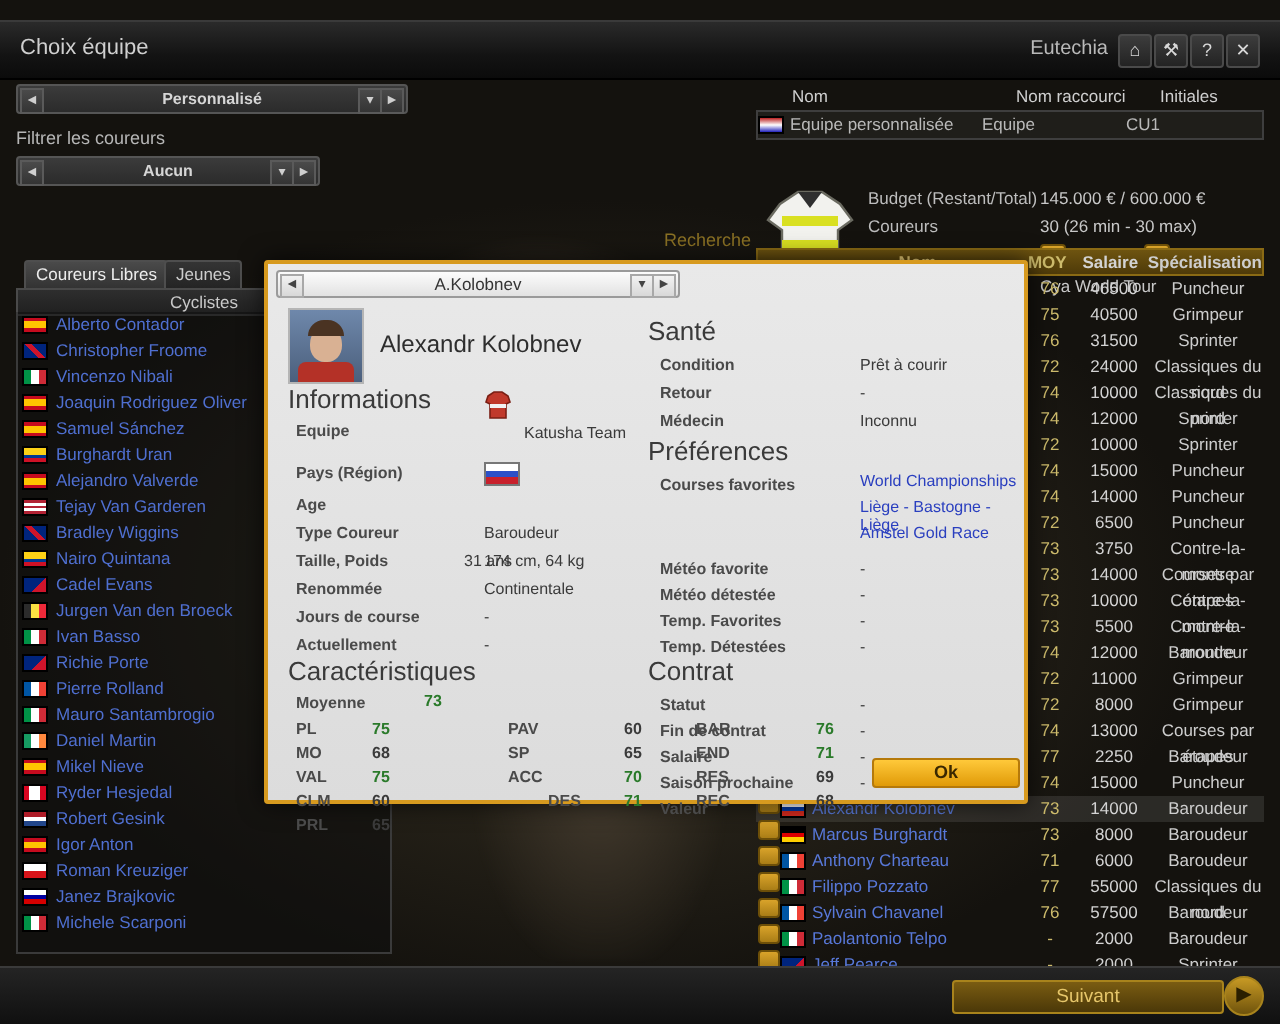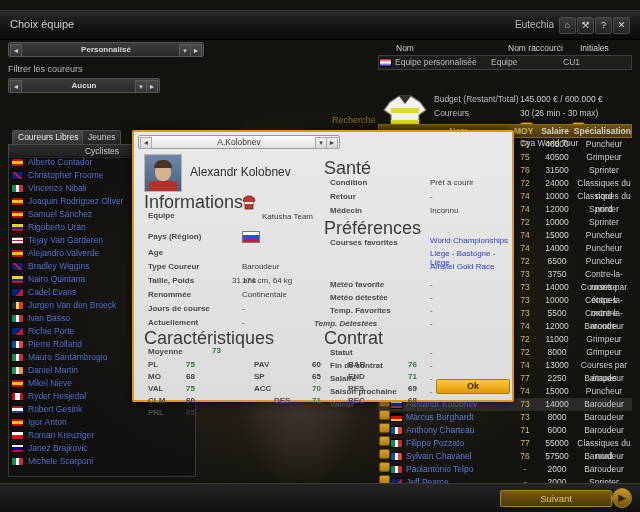--- a/index.html
+++ b/index.html
@@ -86,21 +86,21 @@
   .c-sal{width:38px;text-align:center;color:#d3d3d3;}
   .c-spe{flex:1;text-align:center;color:#cdcdcd;}
   .minus{display:inline-block;width:9px;height:8px;background:linear-gradient(#d9a32a,#a97d16);
       border:1px solid #6d4f08;border-radius:2px;position:relative;top:-1px;}
 
   
   #bottombar{position:absolute;left:0;bottom:0;width:640px;height:28px;
       background:linear-gradient(#242424,#101010);border-top:1px solid #3a3a3a;}
   #suivant{position:absolute;right:28px;top:6px;width:110px;height:15px;
       background:linear-gradient(#7a5c12,#4b3808);border:1px solid #a8831c;border-radius:2px;
-      color:#e9c košta;}
+      color:#e9c košta;padding-left:24px;}
   #suivant .t{position:absolute;inset:0;text-align:center;line-height:15px;font-size:9.5px;color:#e6c66a;}
   #suivant-arrow{position:absolute;right:8px;top:4px;width:18px;height:18px;border-radius:50%;
       background:linear-gradient(#c89a24,#6f530c);border:1px solid #a8831c;
       color:#2a1f00;font-size:10px;line-height:18px;text-align:center;}
 
   
   #dialog{position:absolute;left:132px;top:130px;width:378px;height:268px;
       background:linear-gradient(#e9e9e9,#dcdcdc);border:2px solid #d79a1f;border-radius:2px;
       box-shadow:0 0 12px rgba(0,0,0,.7);color:#333;}
   #dlg-select{position:absolute;left:4px;top:3px;width:200px;height:12px;
@@ -111,21 +111,21 @@
   #dlg-select .a1{left:1px;top:1px;} #dlg-select .a2{right:12px;top:1px;} #dlg-select .a3{right:1px;top:1px;}
 
   #portrait{position:absolute;left:10px;top:22px;width:36px;height:36px;border:1px solid #b5b5b5;
       background:linear-gradient(#6f88ab,#4b5f7c);overflow:hidden;}
   #portrait .face{position:absolute;left:10px;top:8px;width:16px;height:18px;border-radius:50% 50% 45% 45%;
       background:#d9b193;}
   #portrait .hair{position:absolute;left:9px;top:5px;width:18px;height:8px;border-radius:9px 9px 0 0;background:#4a3322;}
   #portrait .body{position:absolute;left:4px;top:26px;width:28px;height:12px;background:#b43127;border-radius:4px 4px 0 0;}
   #ridername{position:absolute;left:56px;top:33px;font-size:12px;color:#2e2e2e;}
 
-  .sec{position:absolute;font-size:18px;color:#3a3a3a;}
+  .sec{position:absolute;font-size:13px;color:#3a3a3a;}
   .lab{position:absolute;font-size:8px;color:#4a4a4a;font-weight:bold;}
   .val{position:absolute;font-size:8px;color:#3a3a3a;}
   .lnk{position:absolute;font-size:8px;color:#2a3fbf;}
 
   #team-jersey{position:absolute;left:108px;top:62px;width:14px;height:16px;}
   #country-flag{position:absolute;left:108px;top:84px;width:16px;height:10px;border:1px solid #777;}
 
   .chead{position:absolute;font-size:8px;color:#4a4a4a;font-weight:bold;}
   .cval{position:absolute;font-size:8px;font-weight:bold;}
 
@@ -172,23 +172,23 @@
     <div class="tab active" id="tab-libres">Coureurs Libres</div>
     <div class="tab" id="tab-jeunes">Jeunes</div>
   </div>
   <div id="listhead">Cyclistes</div>
   <div id="riderlist">
       <div class="rrow"><span class="flag" style="background: linear-gradient(rgb(198, 11, 30) 0px, rgb(198, 11, 30) 25%, rgb(255, 196, 0) 25%, rgb(255, 196, 0) 75%, rgb(198, 11, 30) 75%);"></span><span>Alberto Contador</span></div>
       <div class="rrow"><span class="flag" style="background: linear-gradient(45deg, rgb(0, 36, 125) 40%, rgb(207, 20, 43) 40%, rgb(207, 20, 43) 60%, rgb(0, 36, 125) 60%);"></span><span>Christopher Froome</span></div>
       <div class="rrow"><span class="flag" style="background: linear-gradient(90deg, rgb(0, 146, 70) 33%, rgb(255, 255, 255) 33%, rgb(255, 255, 255) 66%, rgb(206, 43, 55) 66%);"></span><span>Vincenzo Nibali</span></div>
       <div class="rrow"><span class="flag" style="background: linear-gradient(rgb(198, 11, 30) 0px, rgb(198, 11, 30) 25%, rgb(255, 196, 0) 25%, rgb(255, 196, 0) 75%, rgb(198, 11, 30) 75%);"></span><span>Joaquin Rodriguez Oliver</span></div>
       <div class="rrow"><span class="flag" style="background: linear-gradient(rgb(198, 11, 30) 0px, rgb(198, 11, 30) 25%, rgb(255, 196, 0) 25%, rgb(255, 196, 0) 75%, rgb(198, 11, 30) 75%);"></span><span>Samuel Sánchez</span></div>
-      <div class="rrow"><span class="flag" style="background: linear-gradient(rgb(252, 209, 22) 0px, rgb(252, 209, 22) 50%, rgb(0, 56, 147) 50%, rgb(0, 56, 147) 75%, rgb(206, 17, 38) 75%);"></span><span>Rigoberto Uran</span></div>
+      <div class="rrow"><span class="flag" style="background: linear-gradient(rgb(252, 209, 22) 0px, rgb(252, 209, 22) 50%, rgb(0, 56, 147) 50%, rgb(0, 56, 147) 75%, rgb(206, 17, 38) 75%);"></span><span>Burghardt Uran</span></div>
+      <div class="rrow"><span class="flag" style="background: linear-gradient(rgb(198, 11, 30) 0px, rgb(198, 11, 30) 25%, rgb(255, 196, 0) 25%, rgb(255, 196, 0) 75%, rgb(198, 11, 30) 75%);"></span><span>Alejandro Valverde</span></div>
       <div class="rrow"><span class="flag" style="background: linear-gradient(rgb(178, 34, 52) 0px, rgb(178, 34, 52) 20%, rgb(255, 255, 255) 20%, rgb(255, 255, 255) 40%, rgb(178, 34, 52) 40%, rgb(178, 34, 52) 60%, rgb(255, 255, 255) 60%, rgb(255, 255, 255) 80%, rgb(178, 34, 52) 80%);"></span><span>Tejay Van Garderen</span></div>
-      <div class="rrow"><span class="flag" style="background: linear-gradient(rgb(198, 11, 30) 0px, rgb(198, 11, 30) 25%, rgb(255, 196, 0) 25%, rgb(255, 196, 0) 75%, rgb(198, 11, 30) 75%);"></span><span>Alejandro Valverde</span></div>
       <div class="rrow"><span class="flag" style="background: linear-gradient(45deg, rgb(0, 36, 125) 40%, rgb(207, 20, 43) 40%, rgb(207, 20, 43) 60%, rgb(0, 36, 125) 60%);"></span><span>Bradley Wiggins</span></div>
       <div class="rrow"><span class="flag" style="background: linear-gradient(rgb(252, 209, 22) 0px, rgb(252, 209, 22) 50%, rgb(0, 56, 147) 50%, rgb(0, 56, 147) 75%, rgb(206, 17, 38) 75%);"></span><span>Nairo Quintana</span></div>
       <div class="rrow"><span class="flag" style="background: linear-gradient(135deg, rgb(0, 36, 125) 60%, rgb(207, 20, 43) 60%);"></span><span>Cadel Evans</span></div>
       <div class="rrow"><span class="flag" style="background: linear-gradient(90deg, rgb(43, 43, 43) 33%, rgb(250, 224, 66) 33%, rgb(250, 224, 66) 66%, rgb(237, 41, 57) 66%);"></span><span>Jurgen Van den Broeck</span></div>
       <div class="rrow"><span class="flag" style="background: linear-gradient(90deg, rgb(0, 146, 70) 33%, rgb(255, 255, 255) 33%, rgb(255, 255, 255) 66%, rgb(206, 43, 55) 66%);"></span><span>Ivan Basso</span></div>
       <div class="rrow"><span class="flag" style="background: linear-gradient(135deg, rgb(0, 36, 125) 60%, rgb(207, 20, 43) 60%);"></span><span>Richie Porte</span></div>
       <div class="rrow"><span class="flag" style="background: linear-gradient(90deg, rgb(0, 85, 164) 33%, rgb(255, 255, 255) 33%, rgb(255, 255, 255) 66%, rgb(239, 65, 53) 66%);"></span><span>Pierre Rolland</span></div>
       <div class="rrow"><span class="flag" style="background: linear-gradient(90deg, rgb(0, 146, 70) 33%, rgb(255, 255, 255) 33%, rgb(255, 255, 255) 66%, rgb(206, 43, 55) 66%);"></span><span>Mauro Santambrogio</span></div>
       <div class="rrow"><span class="flag" style="background: linear-gradient(90deg, rgb(22, 155, 98) 33%, rgb(255, 255, 255) 33%, rgb(255, 255, 255) 66%, rgb(255, 136, 62) 66%);"></span><span>Daniel Martin</span></div>
       <div class="rrow"><span class="flag" style="background: linear-gradient(rgb(198, 11, 30) 0px, rgb(198, 11, 30) 25%, rgb(255, 196, 0) 25%, rgb(255, 196, 0) 75%, rgb(198, 11, 30) 75%);"></span><span>Mikel Nieve</span></div>
@@ -572,21 +572,21 @@
   <div class="lnk" style="left:296px;top:104px;">World Championships</div>
   <div class="lnk" style="left:296px;top:117px;">Liège - Bastogne - Liège</div>
   <div class="lnk" style="left:296px;top:130px;">Amstel Gold Race</div>
 
   <div class="lab" style="left:196px;top:148px;">Météo favorite</div>
   <div class="val" style="left:296px;top:148px;">-</div>
   <div class="lab" style="left:196px;top:161px;">Météo détestée</div>
   <div class="val" style="left:296px;top:161px;">-</div>
   <div class="lab" style="left:196px;top:174px;">Temp. Favorites</div>
   <div class="val" style="left:296px;top:174px;">-</div>
-  <div class="lab" style="left:180px;top:187px;font-style:italic;">Temp. Détestées</div>
+  <div class="lab" style="left:196px;top:187px;">Temp. Détestées</div>
   <div class="val" style="left:296px;top:187px;">-</div>
 
   <div class="sec" style="left:190px;top:196px;">Contrat</div>
   <div class="lab" style="left:196px;top:216px;">Statut</div>
   <div class="val" style="left:296px;top:216px;">-</div>
   <div class="lab" style="left:196px;top:229px;">Fin de contrat</div>
   <div class="val" style="left:296px;top:229px;">-</div>
   <div class="lab" style="left:196px;top:242px;">Salaire</div>
   <div class="val" style="left:296px;top:242px;">-</div>
   <div class="lab" style="left:196px;top:255px;">Saison prochaine</div>

